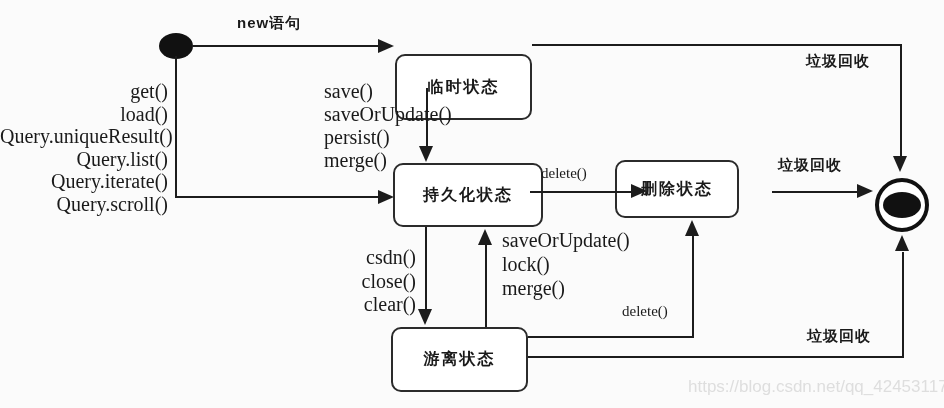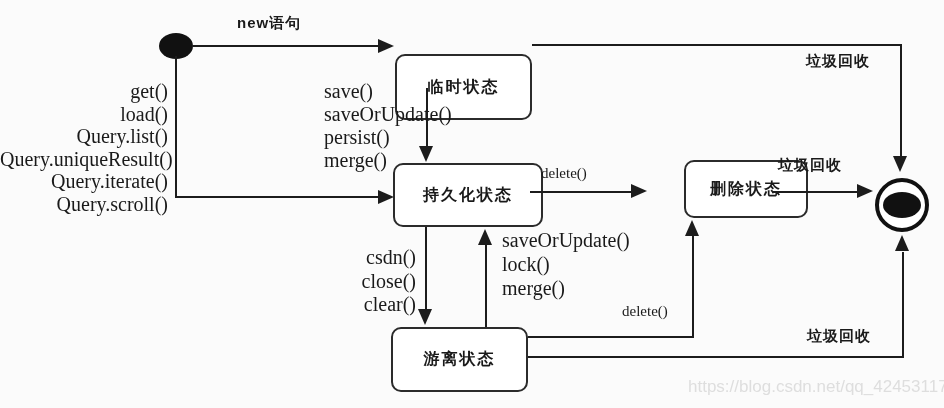--- a/index.html
+++ b/index.html
@@ -10,21 +10,21 @@
   }
   
   .state-box{
     position:absolute;border:2px solid #2b2b2b;border-radius:10px;background:#ffffff;
     display:flex;align-items:center;justify-content:center;
     font-family:"Liberation Sans", sans-serif;font-weight:bold;font-size:16px;letter-spacing:2px;
     box-sizing:border-box;
   }
   #box-transient{left:395px;top:22px;width:137px;height:66px;margin-top:32px;}
   #box-persistent{left:393px;top:163px;width:150px;height:64px;}
-  #box-deleted{left:684px;top:160px;width:124px;height:58px;}
+  #box-deleted{left:615px;top:160px;width:124px;height:58px;}
   #box-detached{left:391px;top:327px;width:137px;height:65px;}
   
   .start-node{position:absolute;left:159px;top:33px;width:34px;height:26px;background:#111;border-radius:50%;}
   .end-node{
     position:absolute;left:875px;top:178px;width:54px;height:54px;box-sizing:border-box;
     border:4px solid #111;border-radius:50%;background:#fff;
     display:flex;align-items:center;justify-content:center;
   }
   .end-node-inner{width:38px;height:26px;background:#111;border-radius:50%;}
   
@@ -111,22 +111,22 @@
   <div class="arr up" style="left:685px;top:220px;"></div>
 
   <div class="hline" style="left:528px;top:356px;width:376px;"></div>
   <div class="vline" style="left:902px;top:252px;height:106px;"></div>
   <div class="arr up" style="left:895px;top:235px;"></div>
 
   <div class="lbl cjk" id="new-label">new语句</div>
   <div class="method-list alignright" id="query-methods">
       <div>get()</div>
       <div>load()</div>
+      <div>Query.uniqueResult()</div>
       <div>Query.list()</div>
-      <div>Query.uniqueResult()</div>
       <div>Query.iterate()</div>
       <div>Query.scroll()</div>
     </div>
   <div class="method-list" id="save-methods">
       <div>save()</div>
       <div>saveOrUpdate()</div>
       <div>persist()</div>
       <div>merge()</div>
     </div>
   <div class="lbl" id="delete1-label">delete()</div>

